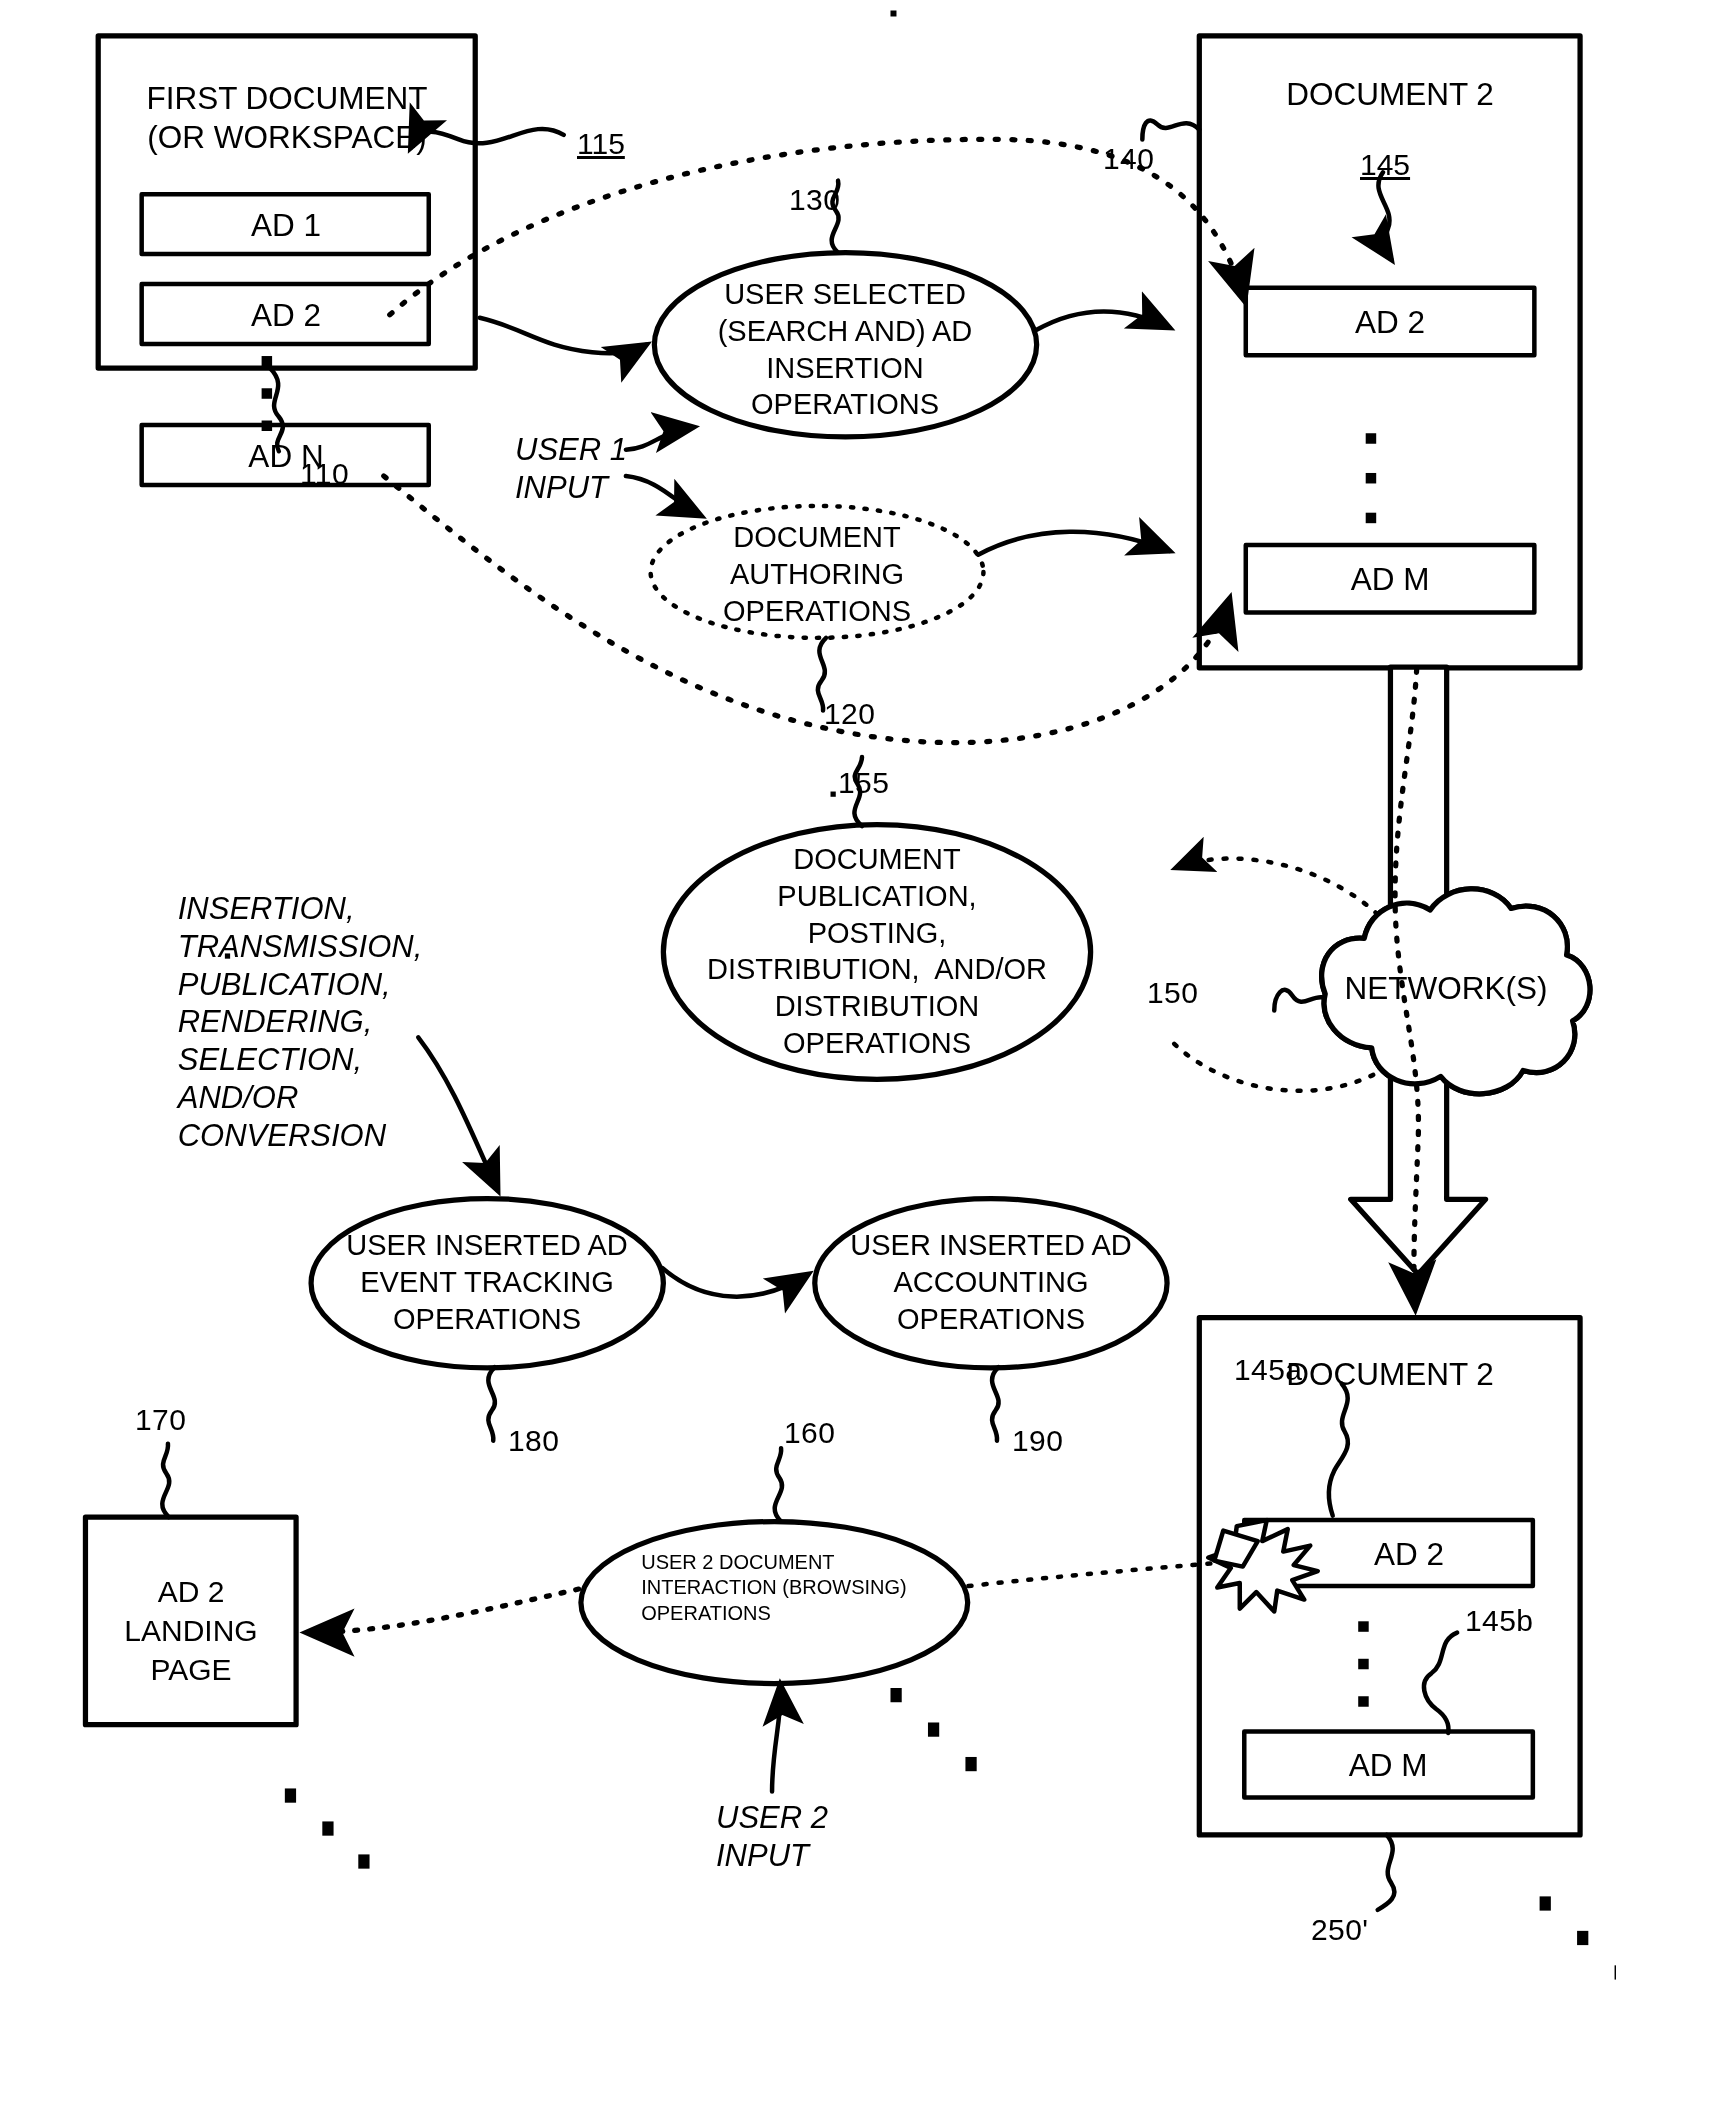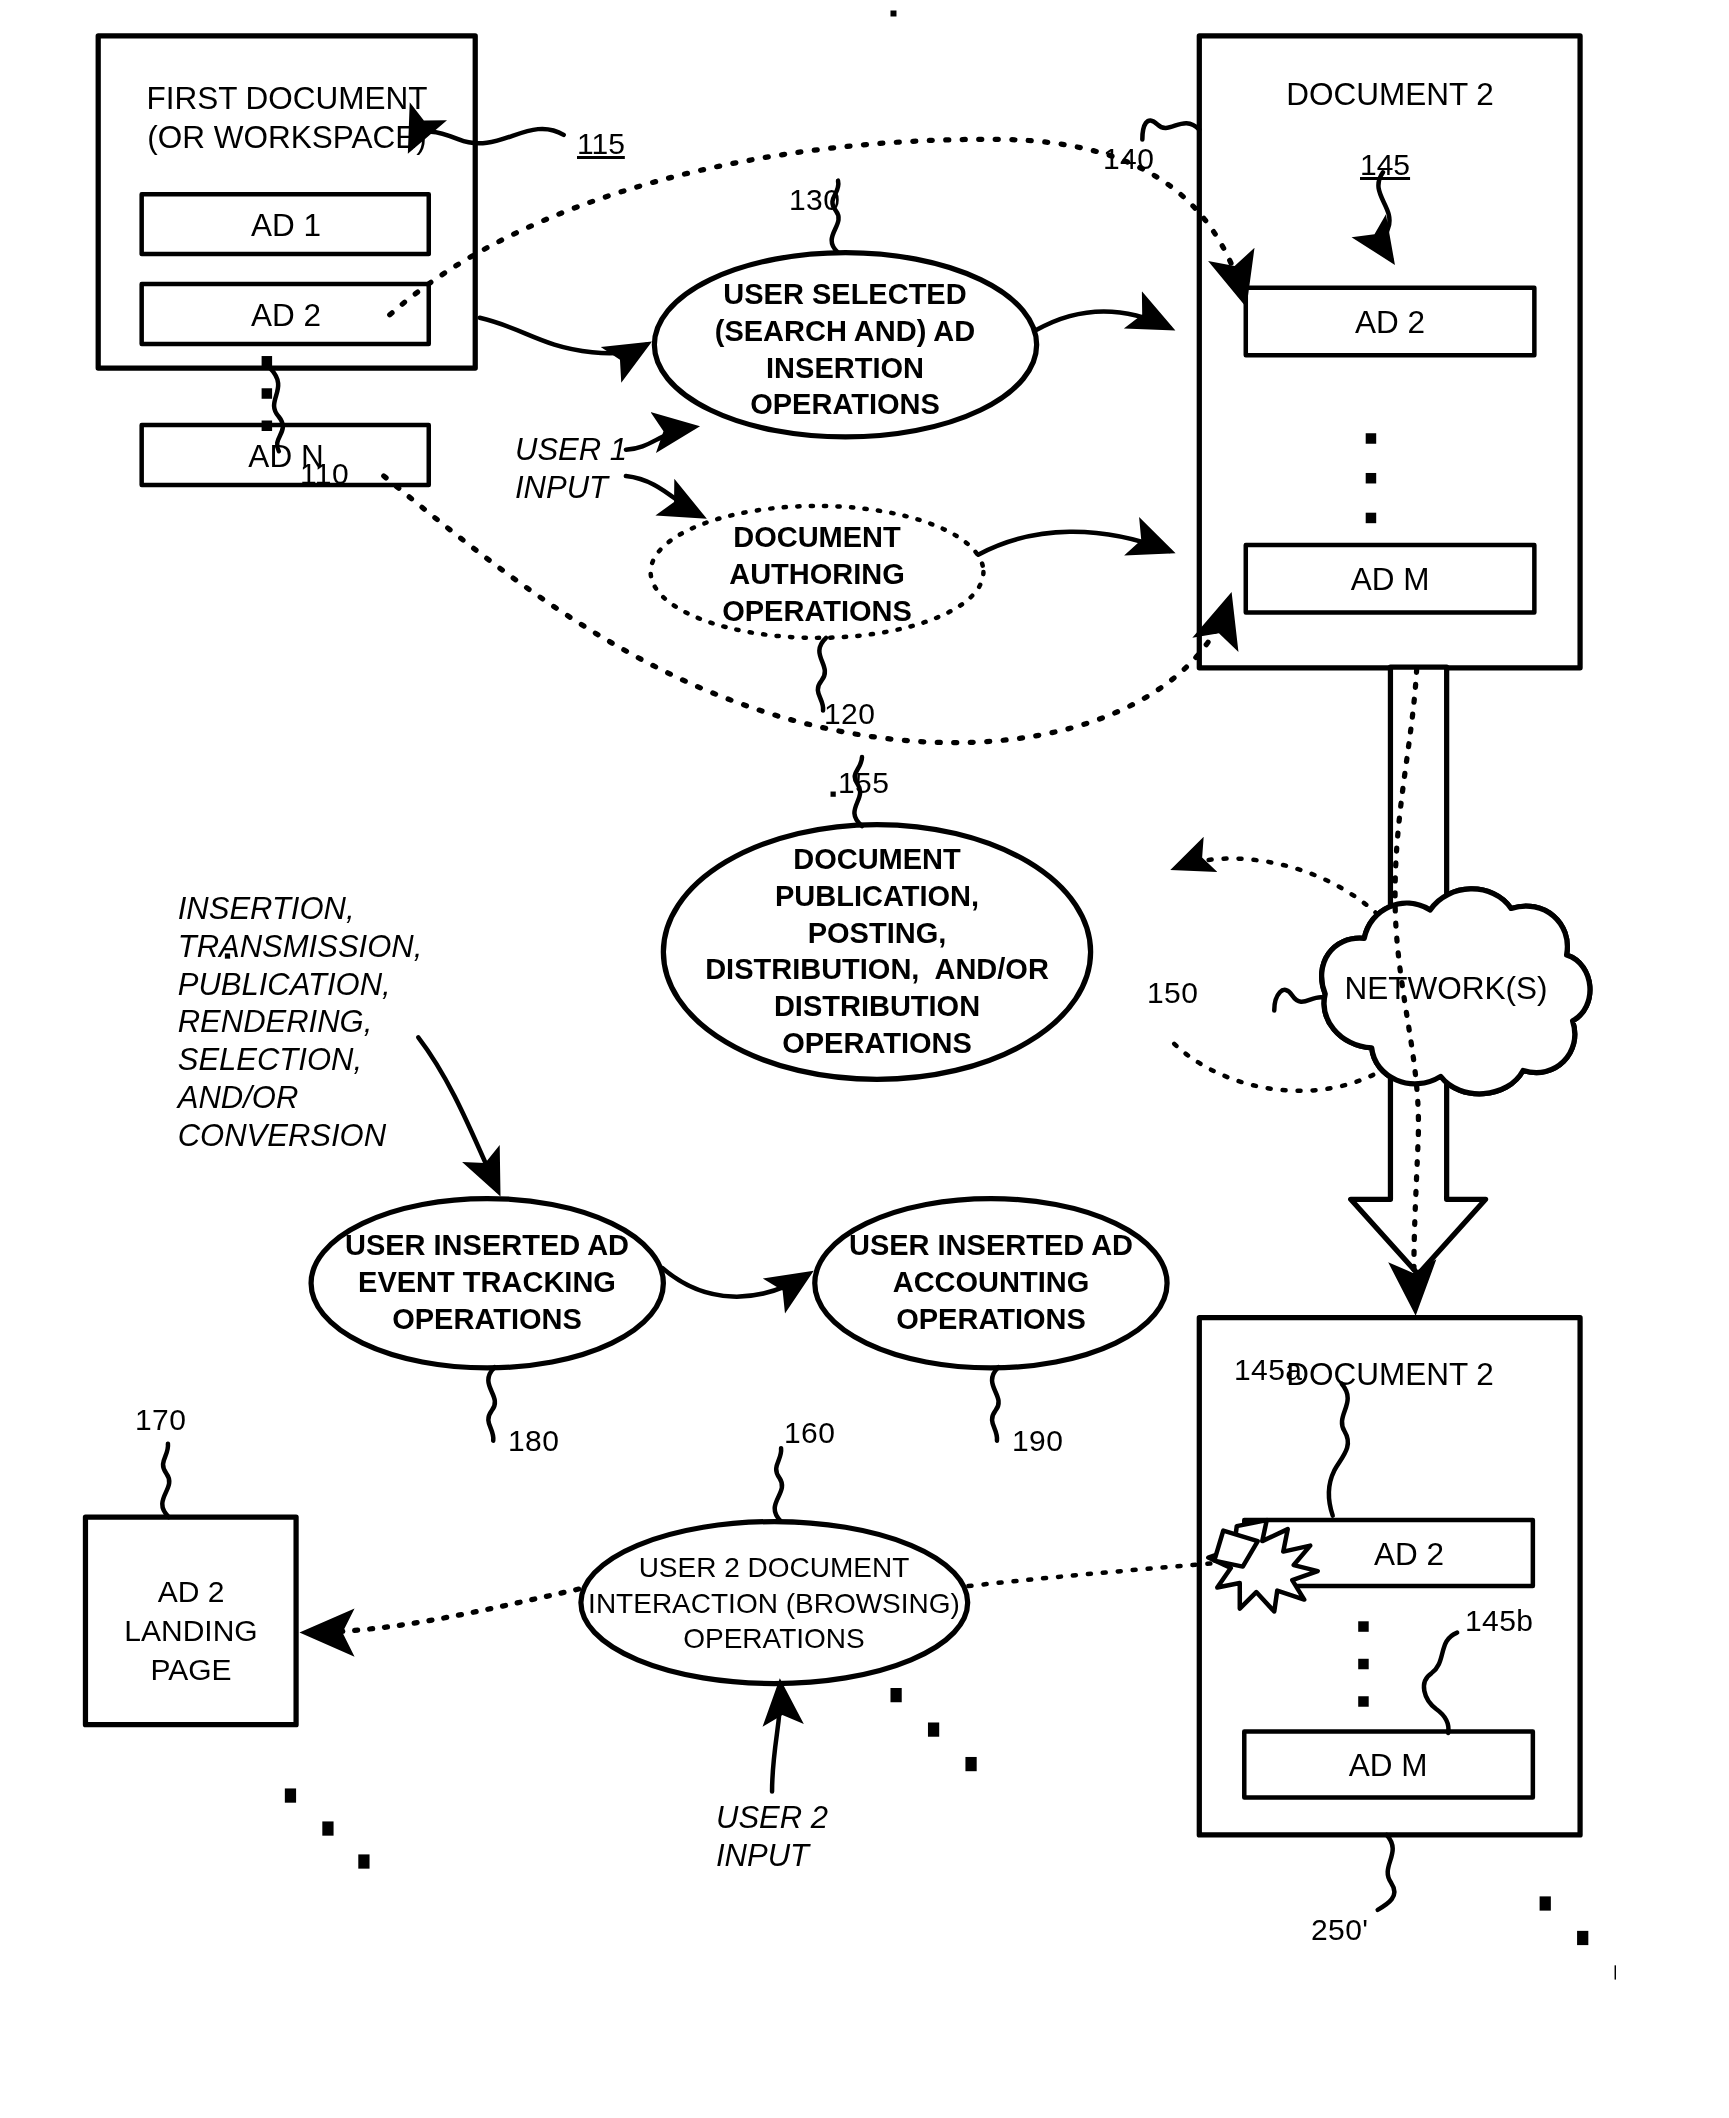--- a/index.html
+++ b/index.html
@@ -11,22 +11,22 @@
     color:#000;
     overflow:hidden;
   }
   #vector{position:absolute;left:0;top:0;width:1730px;height:2119px;}
   .lbl{position:absolute;white-space:pre;line-height:1.16;}
   .num{font-size:30px;letter-spacing:0.4px;}
   .num-u{font-size:30px;text-decoration:underline;}
   .ital{font-style:italic;font-size:31px;text-align:left;transform:translateX(-50%);line-height:1.22;}
   .boxtitle{font-size:31.5px;text-align:center;transform:translateX(-50%);line-height:1.25;}
   .adlabel{font-size:31.5px;text-align:center;transform:translateX(-50%);}
-  .ell{font-size:29px;text-align:center;transform:translateX(-50%);line-height:1.27;font-weight:bold;}
-  .ell-sm{font-size:28px;text-align:center;transform:translateX(-50%);line-height:1.27;}
+  .ell{font-size:29px;text-align:center;transform:translateX(-50%);line-height:1.27;}
+  .ell-sm{font-size:20px;text-align:left;transform:translateX(-50%);line-height:1.27;}
 </style>
 </head>
 <body>
 
 <div id="page">
 
   <svg id="vector" viewBox="0 0 2308 2827">
     <defs>
       <marker id="ah" markerWidth="11" markerHeight="11" refX="9" refY="5.2" orient="auto">
         <path d="M0,0.6 L10.5,5.2 L0,9.8 L2.3,5.2 Z" fill="#000"></path>

